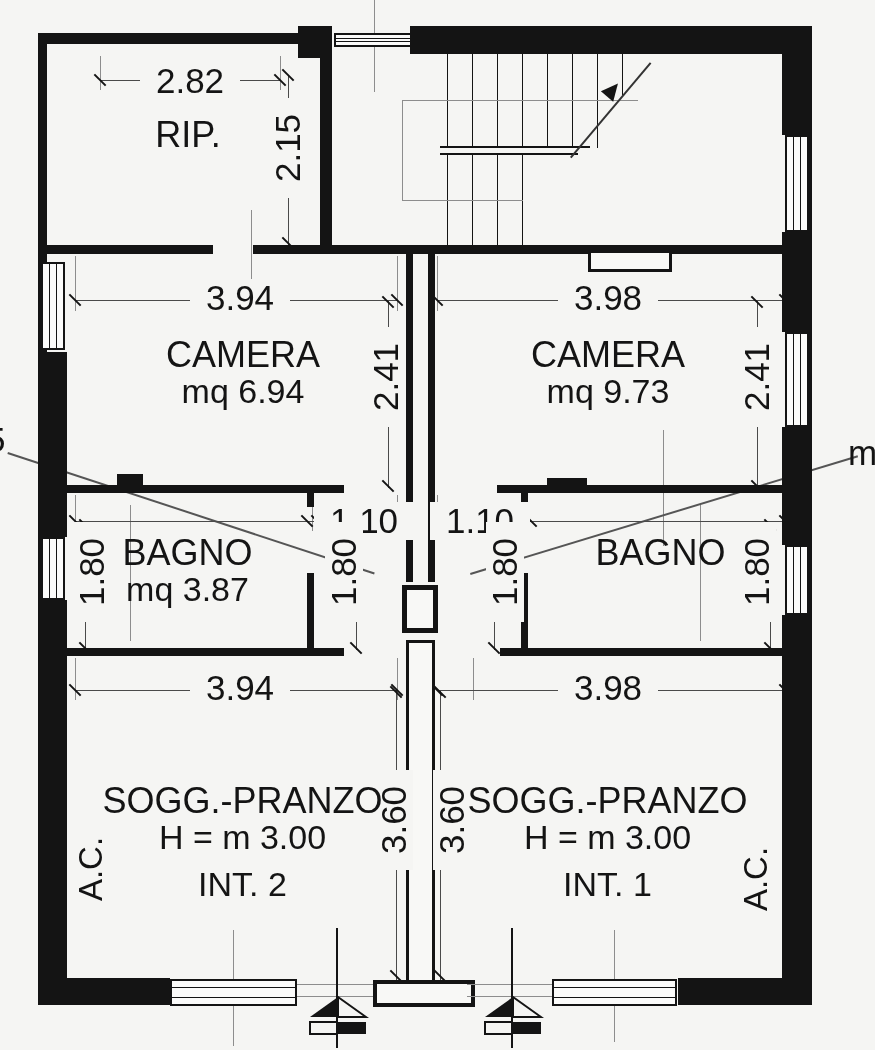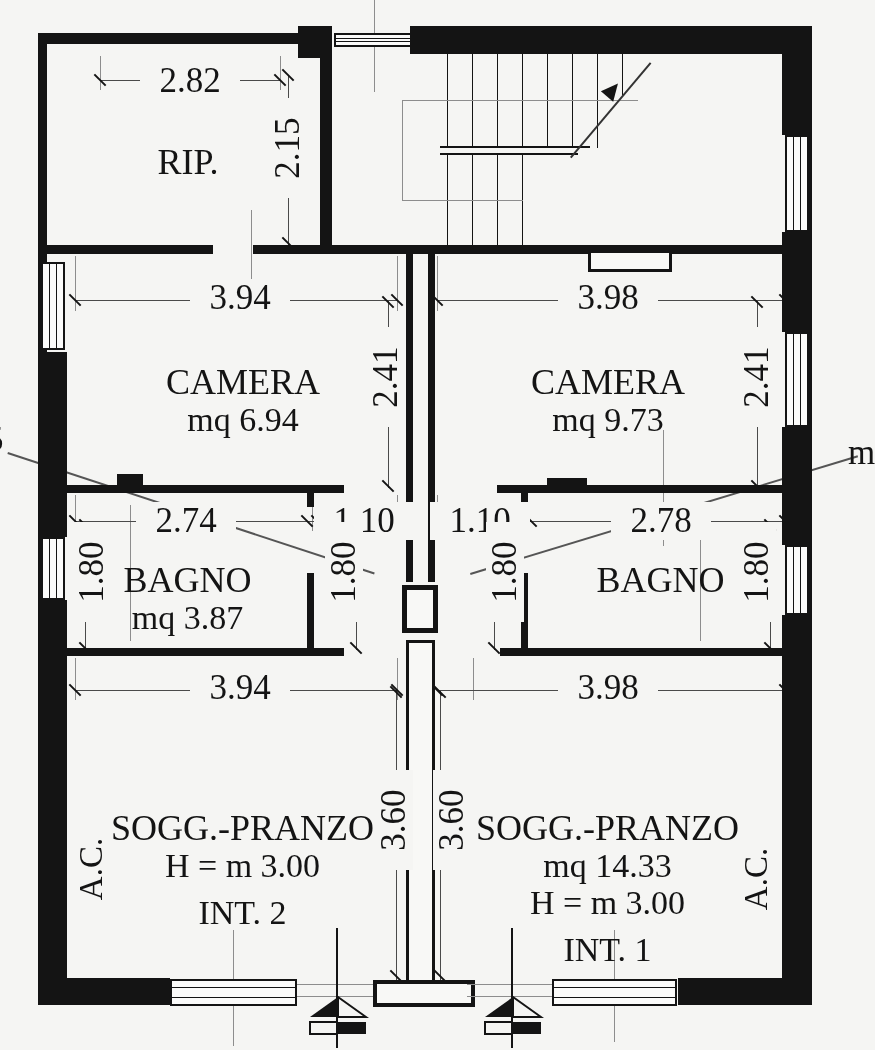--- a/index.html
+++ b/index.html
@@ -1,29 +1,29 @@
 <!DOCTYPE html>
 <html><head>
 <meta charset="utf-8">
 <style>
   html,body{margin:0;padding:0;background:#e8e8e8;}
   .plan{position:relative;width:875px;height:1050px;background:#f5f5f3;overflow:hidden;
-        font-family:Liberation Serif, serif;color:#141414;}
+        font-family:Liberation Sans, sans-serif;color:#141414;}
   .w{position:absolute;background:#141414;}
   .ol{position:absolute;background:#f8f8f6;border:3px solid #141414;}
   .ol5{position:absolute;background:#f8f8f6;border:5px solid #141414;}
   .tl{position:absolute;background:#141414;}
   .xl{position:absolute;background:#8d8d8d;}
   .dl{position:absolute;background:#4a4a4a;}
   .diag{position:absolute;height:2px;background:#555;transform-origin:0 0;}
   .tick{position:absolute;width:16px;height:2px;background:#141414;transform:rotate(45deg);margin-left:-8px;margin-top:-1px;}
   .dim{position:absolute;width:100px;height:38px;line-height:38px;text-align:center;
        font-size:35px;background:#f5f5f3;white-space:nowrap;}
   .rot{transform:rotate(-90deg);}
-  .room{position:absolute;text-align:center;font-size:36px;line-height:37px;white-space:nowrap;margin-top:28px;}
+  .room{position:absolute;text-align:center;font-size:36px;line-height:37px;white-space:nowrap;}
   .room .sub{font-size:34px;}
   .unitline{margin-top:10px;}
   .acrot{position:absolute;width:90px;height:36px;line-height:36px;text-align:center;
          font-size:33px;transform:rotate(-90deg);white-space:nowrap;}
   .frag{position:absolute;font-size:35px;}
   .winV{position:absolute;background:#fbfbfa;border:2px solid #141414;}
   .winV::before,.winV::after{content:"";position:absolute;top:0;bottom:0;width:1px;background:#141414;}
   .winV::before{left:30%;}.winV::after{right:30%;}
   .winH{position:absolute;background:#fbfbfa;border:2px solid #141414;}
   .winH::before,.winH::after{content:"";position:absolute;left:0;right:0;height:1px;background:#141414;}
@@ -202,24 +202,22 @@
     <rect x="3" y="26" width="27" height="12" fill="#f5f5f3" stroke="#141414" stroke-width="2"></rect>
     <rect x="31" y="26" width="28" height="12" fill="#141414"></rect>
   </svg>
 
   <div class="dim" style="left:140px;top:62px">2.82</div>
   <div class="dim rot" style="left:238px;top:129px">2.15</div>
   <div class="dim" style="left:190px;top:279px">3.94</div>
   <div class="dim" style="left:558px;top:279px">3.98</div>
   <div class="dim rot" style="left:336px;top:358px">2.41</div>
   <div class="dim rot" style="left:707px;top:358px">2.41</div>
-  <div class="dim" style="left:136px;top:502px">2.74</div>
   <div class="dim" style="left:314px;top:502px">1.10</div>
   <div class="dim" style="left:430px;top:502px">1.10</div>
-  <div class="dim" style="left:611px;top:502px">2.78</div>
   <div class="dim rot" style="left:42px;top:553px">1.80</div>
   <div class="dim rot" style="left:294px;top:553px">1.80</div>
   <div class="dim rot" style="left:455px;top:553px">1.80</div>
   <div class="dim rot" style="left:707px;top:553px">1.80</div>
   <div class="dim" style="left:190px;top:669px">3.94</div>
   <div class="dim" style="left:558px;top:669px">3.98</div>
   <div class="dim rot" style="left:344px;top:801px">3.60</div>
   <div class="dim rot" style="left:402px;top:801px">3.60</div>
 
   <div class="frag" style="left:-14px;top:420px">5</div>
@@ -243,20 +241,19 @@
   <div class="room" style="left:568px;top:534px;width:185px">
     <div>BAGNO</div>
   </div>
   <div class="room" style="left:85px;top:782px;width:315px">
     <div>SOGG.-PRANZO</div>
     <div class="sub">H = m 3.00</div>
     <div class="sub unitline">INT. 2</div>
   </div>
   <div class="room" style="left:450px;top:782px;width:315px">
     <div>SOGG.-PRANZO</div>
-    <div class="sub">mq 14.33</div>
     <div class="sub">H = m 3.00</div>
     <div class="sub unitline">INT. 1</div>
   </div>
   <div class="acrot" style="left:46px;top:851px">A.C.</div>
   <div class="acrot" style="left:711px;top:861px">A.C.</div>
 
 </div>
 
 </body></html>

